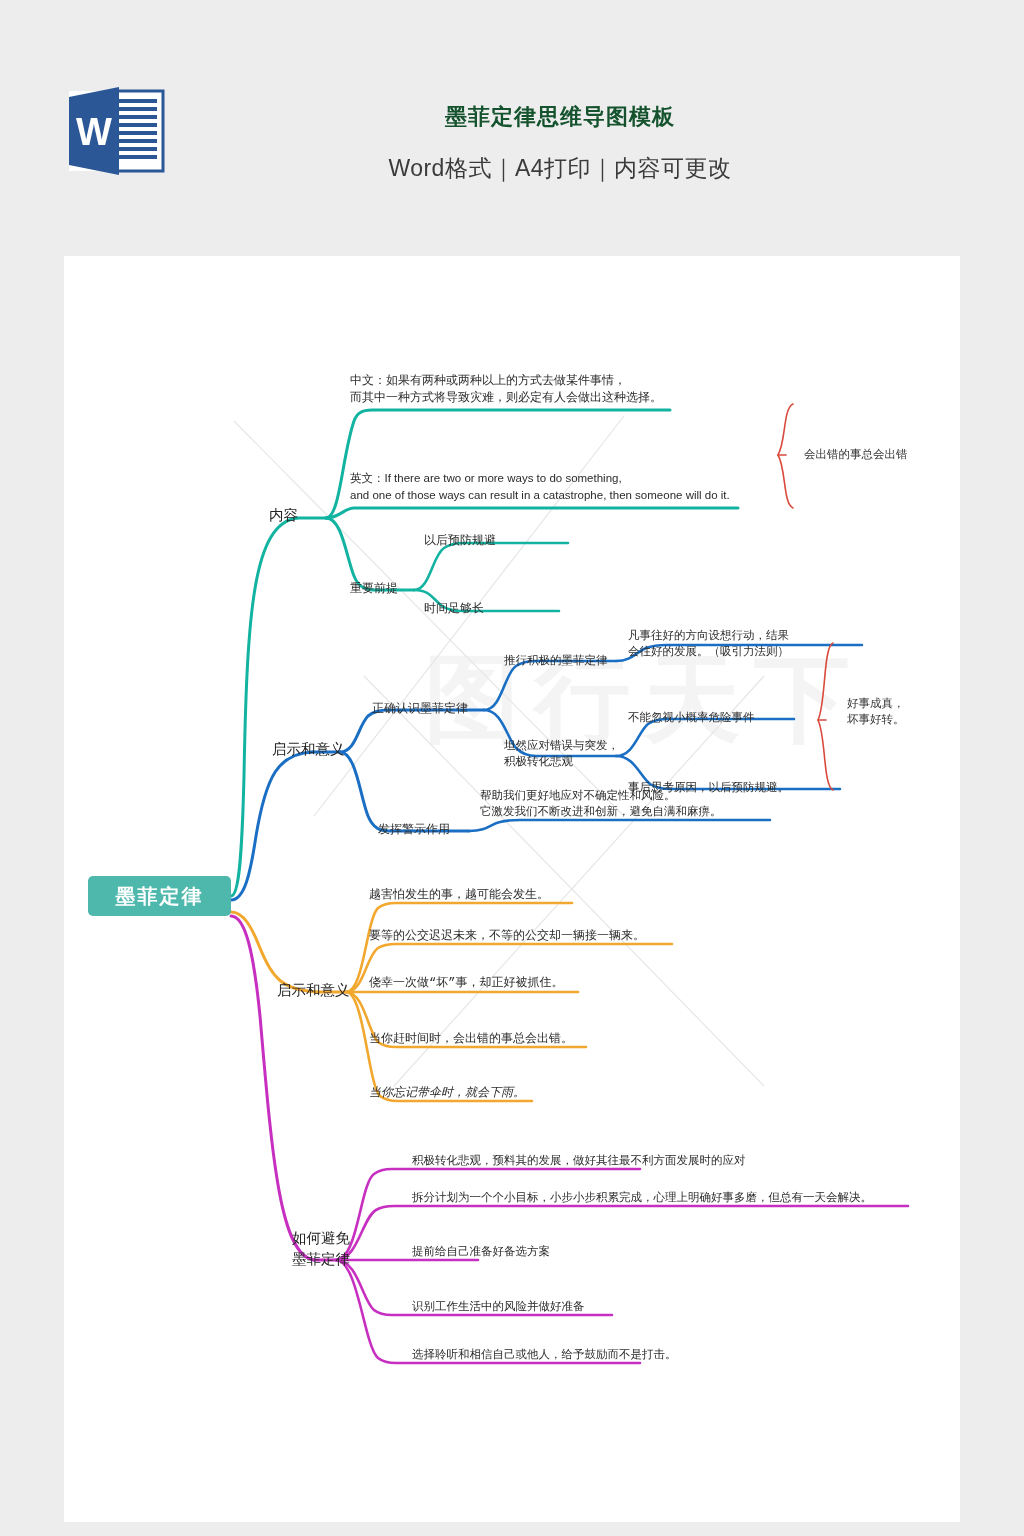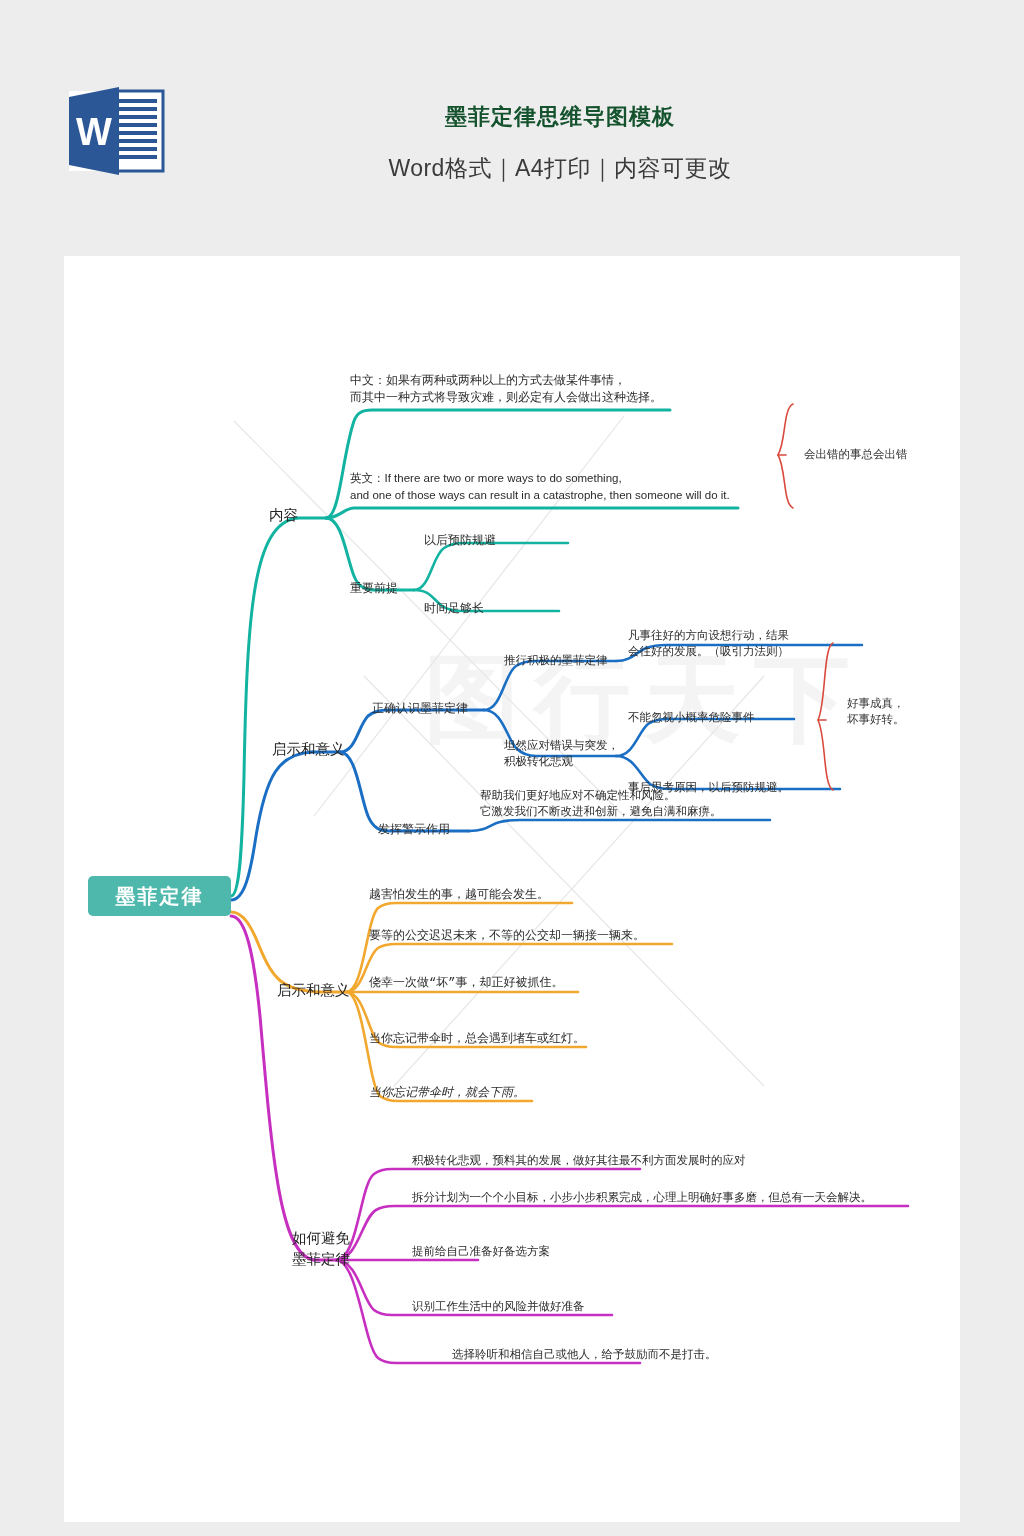--- a/index.html
+++ b/index.html
@@ -269,30 +269,30 @@
 坏事好转。</div>
 
   <div class="lbl lbl-l1" style="left:213px; top:725px;">启示和意义</div>
 
   <div class="lbl lbl-l2" style="left:305px; top:630px;">越害怕发生的事，越可能会发生。</div>
 
   <div class="lbl lbl-l2" style="left:305px; top:671px;">要等的公交迟迟未来，不等的公交却一辆接一辆来。</div>
 
   <div class="lbl lbl-l2" style="left:305px; top:719px;font-family:Liberation Mono, monospace;">侥幸一次做“坏”事，却正好被抓住。</div>
 
-  <div class="lbl lbl-l2" style="left:305px; top:774px;">当你忘记带伞时，总会遇到堵车或红灯。</div>
+  <div class="lbl lbl-l2" style="left:305px; top:774px;">当你赶时间时，会出错的事总会出错。</div>
 
   <div class="lbl lbl-l2" style="left:305px; top:828px;font-style:italic;">当你忘记带伞时，就会下雨。</div>
 
   <div class="lbl lbl-l1" style="left:228px; top:972px; line-height:21px;">如何避免
 墨菲定律</div>
 
   <div class="lbl lbl-l3" style="left:348px; top:896px;">积极转化悲观，预料其的发展，做好其往最不利方面发展时的应对</div>
 
   <div class="lbl lbl-l3" style="left:348px; top:933px;">拆分计划为一个个小目标，小步小步积累完成，心理上明确好事多磨，但总有一天会解决。</div>
 
   <div class="lbl lbl-l3" style="left:348px; top:987px;">提前给自己准备好备选方案</div>
 
   <div class="lbl lbl-l3" style="left:348px; top:1042px;">识别工作生活中的风险并做好准备</div>
 
-  <div class="lbl lbl-l3" style="left:348px; top:1090px;margin-left:40px;">选择聆听和相信自己或他人，给予鼓励而不是打击。</div>
+  <div class="lbl lbl-l3" style="left:348px; top:1090px;">选择聆听和相信自己或他人，给予鼓励而不是打击。</div>
 
 </div>
 
 </body></html>

